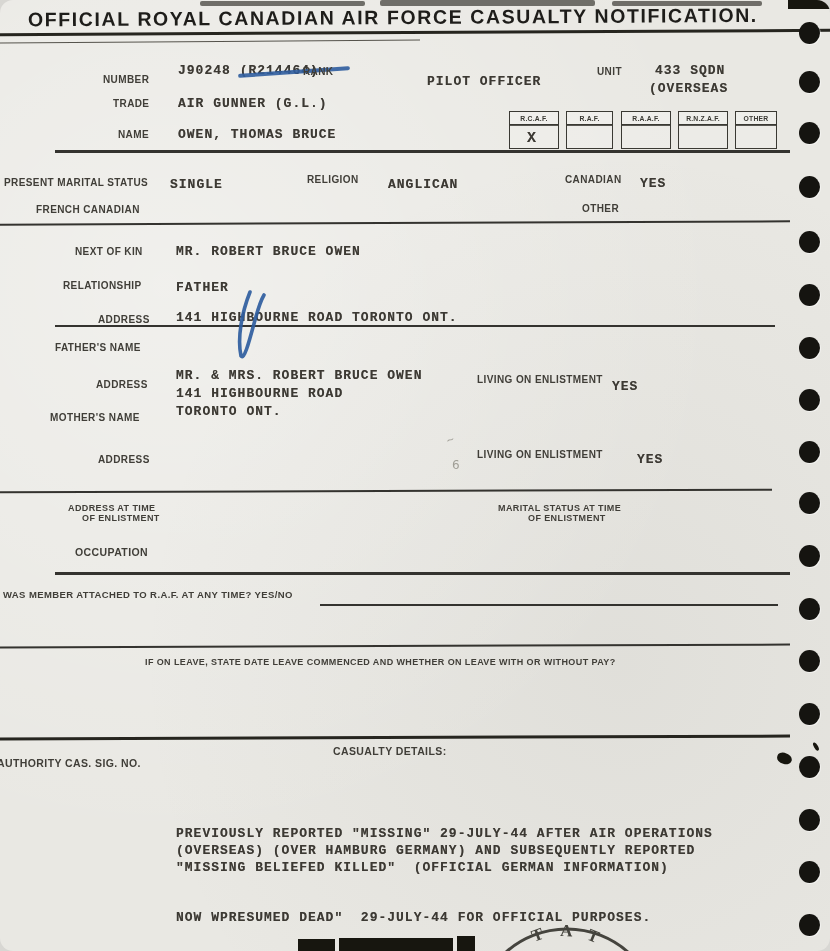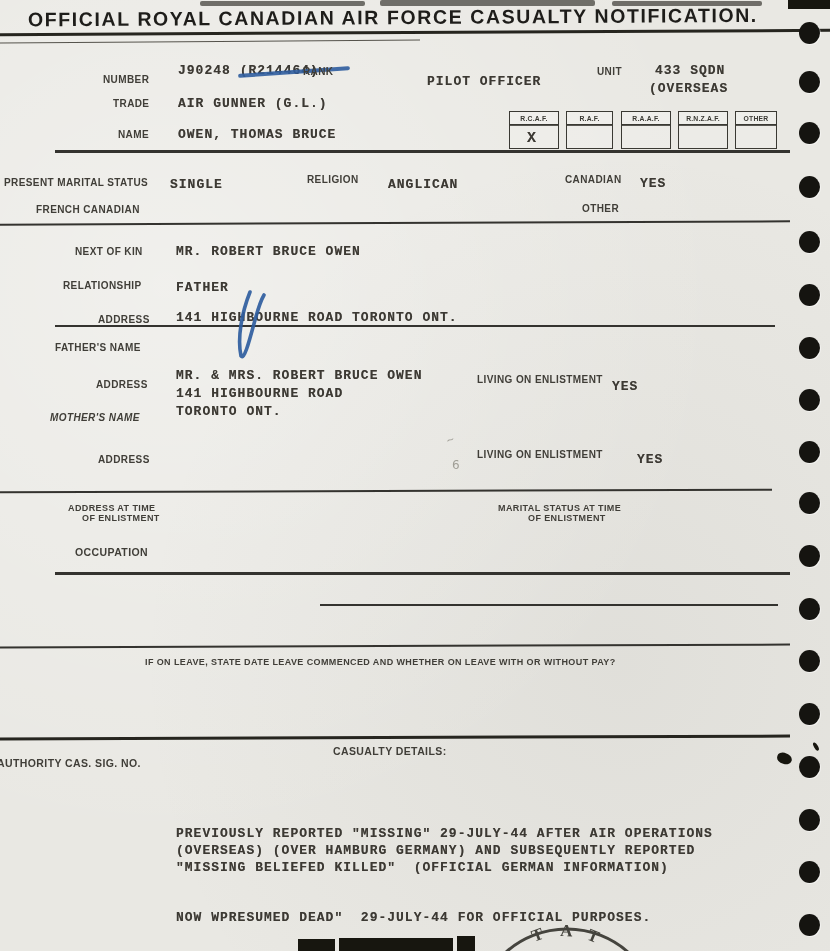--- a/index.html
+++ b/index.html
@@ -4,20 +4,21 @@
 <style>
   html,body{margin:0;padding:0;background:#d8d7d3;}
   #page{
     position:relative;width:830px;height:951px;overflow:hidden;
     background:
       radial-gradient(ellipse at 20% 30%, rgba(255,255,255,.35), rgba(0,0,0,0) 60%),
       radial-gradient(ellipse at 75% 70%, rgba(120,118,110,.08), rgba(0,0,0,0) 55%),
       #e9e8e3;
     font-family:"Liberation Sans", sans-serif;
     color:#2a2925;
+    border-radius:13px;
   }
   .abs{position:absolute;}
   .label{
     font-family:"Liberation Sans", sans-serif;
     font-size:10px;font-weight:700;letter-spacing:.4px;color:#403e38;
     white-space:nowrap;
   }
   .label.sm{font-size:9px;}
   .typed{
     font-family:"Liberation Mono","DejaVu Sans Mono",monospace;
@@ -110,34 +111,35 @@
     <path d="M22,2 C14,22 9,48 13,66 C16,70 20,56 27,30 C30,19 33,10 36,5" fill="none" stroke="#2f5d9e" stroke-width="3.6" stroke-linecap="round" opacity=".92"></path>
   </svg>
 
   <div class="label abs" style="left:55px;top:342px;">FATHER'S NAME</div>
   <div class="label abs" style="left:96px;top:379px;">ADDRESS</div>
   <div class="typed abs" style="left:176px;top:368px;">MR. &amp; MRS. ROBERT BRUCE OWEN</div>
   <div class="typed abs" style="left:176px;top:386px;">141 HIGHBOURNE ROAD</div>
   <div class="typed abs" style="left:176px;top:404px;">TORONTO ONT.</div>
   <div class="label abs" style="left:477px;top:374px;">LIVING ON ENLISTMENT</div>
   <div class="typed abs" style="left:612px;top:379px;">YES</div>
-  <div class="label abs" style="left:50px;top:412px;font-style:italic;">MOTHER'S NAME</div>
+  <div class="label abs" style="left:50px;top:412px;">MOTHER'S NAME</div>
 
   <div class="label abs" style="left:98px;top:454px;">ADDRESS</div>
   <div class="label abs" style="left:477px;top:449px;">LIVING ON ENLISTMENT</div>
   <div class="typed abs" style="left:637px;top:452px;">YES</div>
   <div class="pencil" style="left:452px;top:458px;font-size:12px;">6</div>
   <div class="pencil" style="left:446px;top:434px;font-size:10px;transform:rotate(-20deg);">~</div>
   <div class="rule abs" style="left:0;top:490px;width:772px;height:1.5px;transform:rotate(-.2deg);"></div>
 
   <div class="label sm abs" style="left:68px;top:503px;width:180px;"><span>ADDRESS AT TIME</span><br><span style="margin-left:14px;">OF ENLISTMENT</span></div>
   <div class="label sm abs" style="left:498px;top:503px;width:200px;"><span>MARITAL STATUS AT TIME</span><br><span style="margin-left:30px;">OF ENLISTMENT</span></div>
   <div class="label abs" style="left:75px;top:546px;font-size:10.5px;">OCCUPATION</div>
   <div class="rule abs" style="left:55px;top:572px;width:735px;height:2.5px;"></div>
 
+  <div class="label abs" style="left:3px;top:589px;font-size:9.5px;">WAS MEMBER ATTACHED TO R.A.F. AT ANY TIME?  YES/NO</div>
   <div class="rule abs" style="left:320px;top:604px;width:458px;height:1.5px;"></div>
 
   <div class="rule abs" style="left:0;top:645px;width:790px;transform:rotate(-.2deg);"></div>
 
   <div class="label abs" style="left:145px;top:657px;font-size:9px;">IF ON LEAVE, STATE DATE LEAVE COMMENCED AND WHETHER ON LEAVE WITH OR WITHOUT PAY?</div>
   <div class="rule heavy abs" style="left:0;top:736px;width:790px;transform:rotate(-.2deg);"></div>
 
   <div class="label abs" style="left:333px;top:745px;font-size:10.5px;">CASUALTY DETAILS:</div>
   <div class="label abs" style="left:-3px;top:757px;font-size:10.5px;">AUTHORITY CAS. SIG. NO.</div>
 

